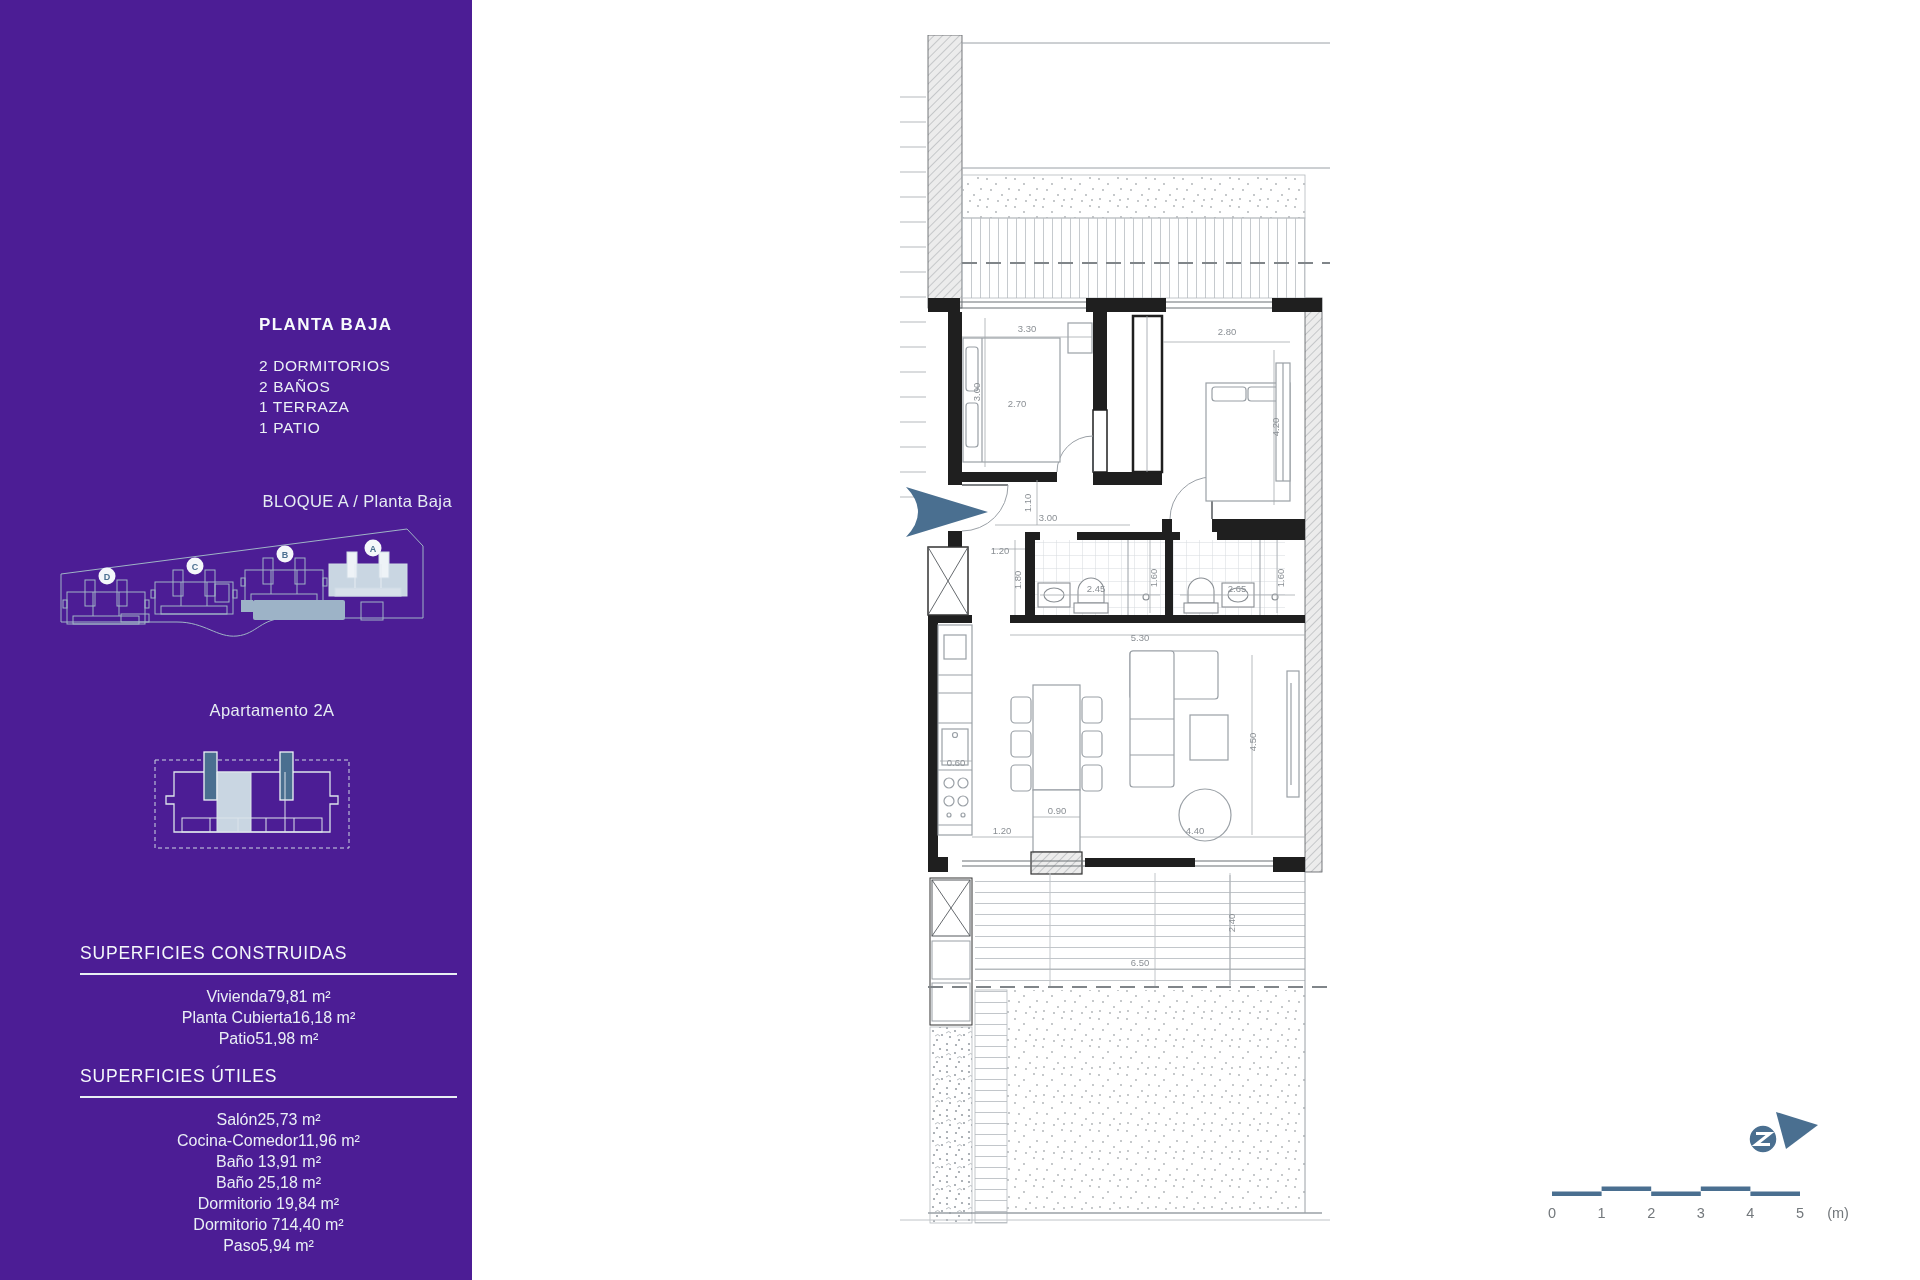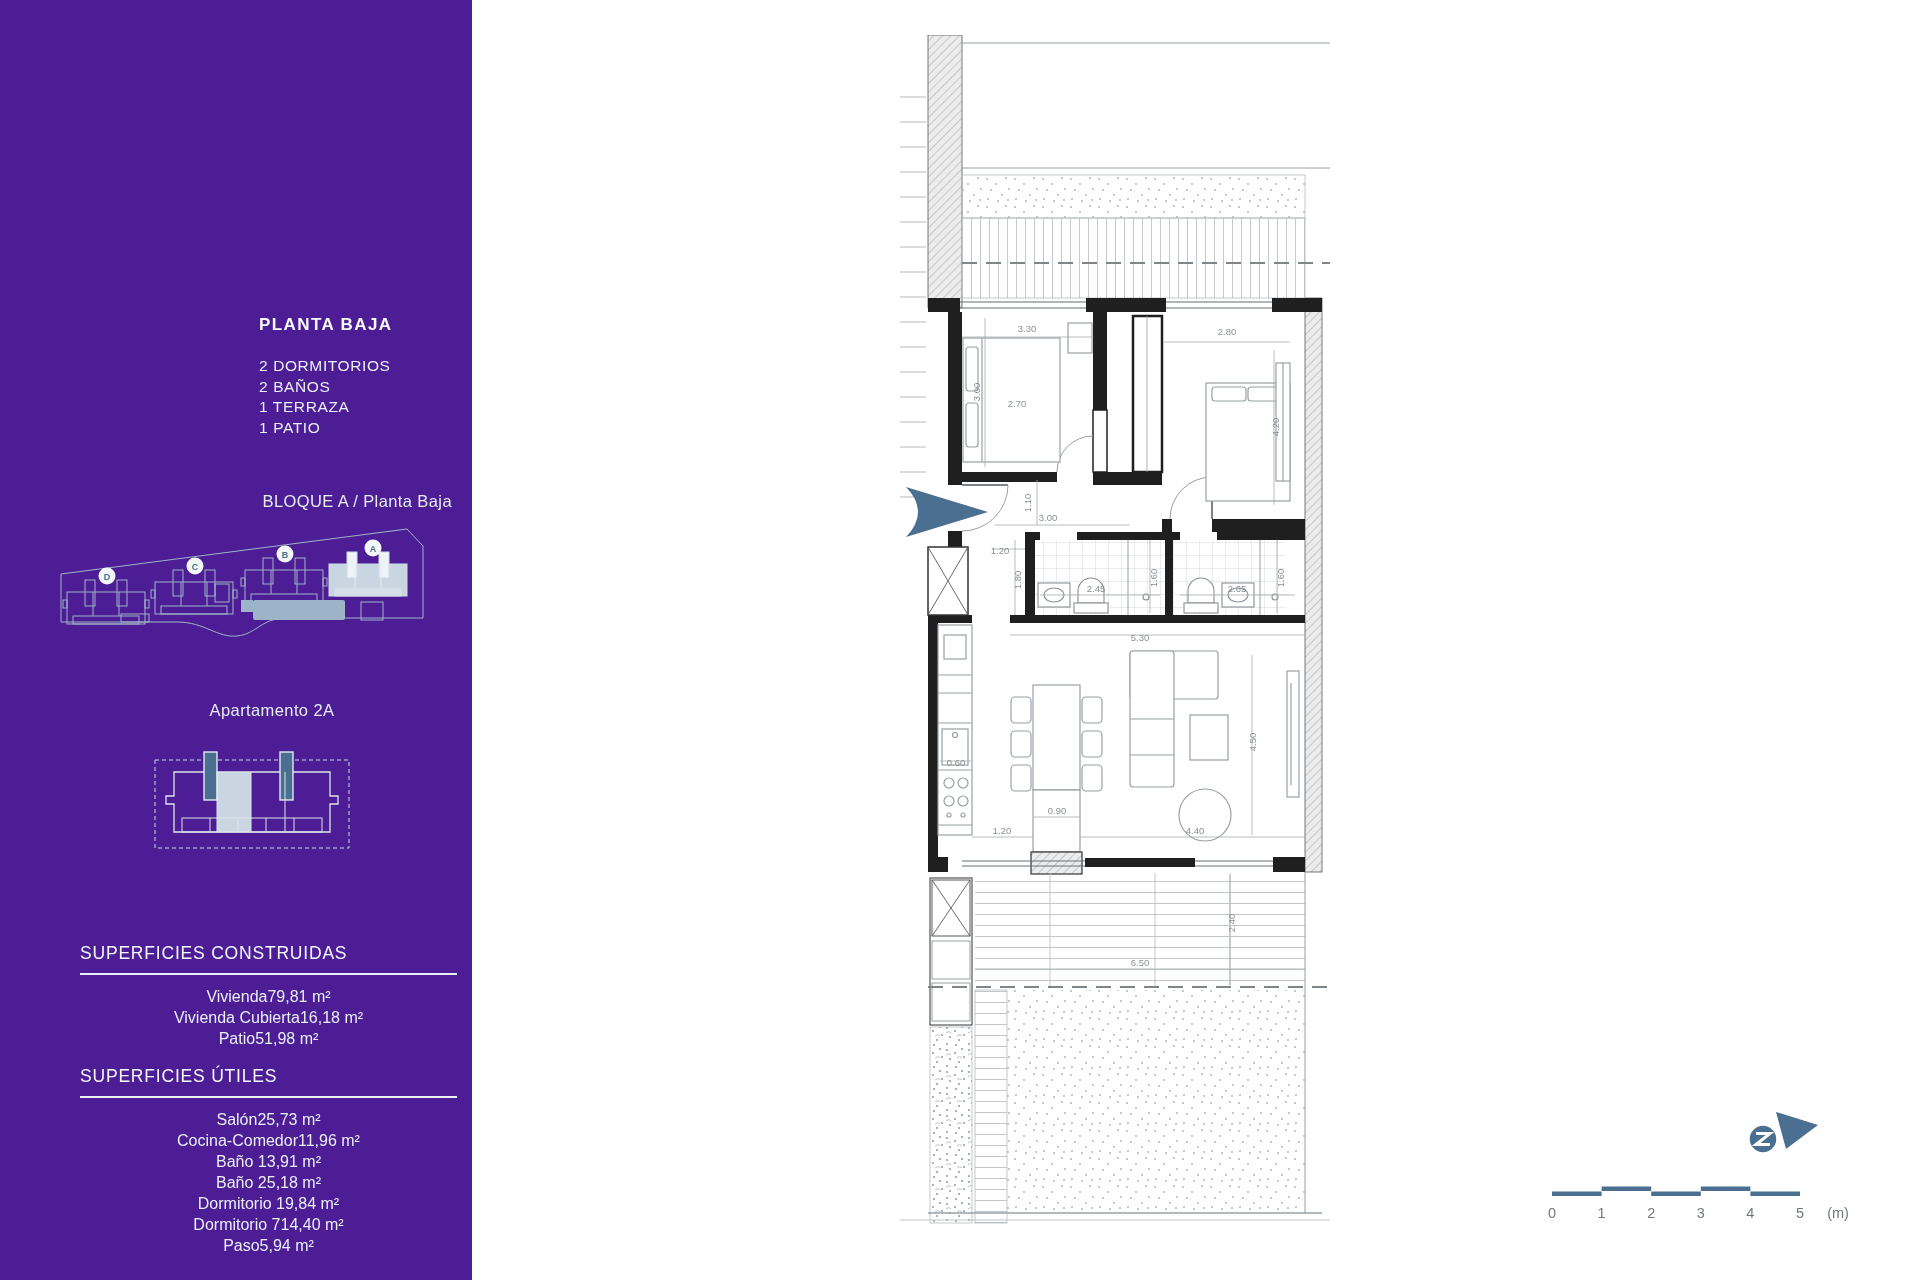--- a/index.html
+++ b/index.html
@@ -140,21 +140,21 @@
   </svg>
 
   <div class="sb-table t-built">
     <div class="sb-heading">SUPERFICIES CONSTRUIDAS</div>
     <div class="sb-rows">
       <div class="sb-row">
           <span>Vivienda</span>
           <span>79,81 m²</span>
         </div>
       <div class="sb-row">
-          <span>Vivienda Cubierta</span>
+          <span>Planta Cubierta</span>
           <span>16,18 m²</span>
         </div>
       <div class="sb-row">
           <span>Patio</span>
           <span>51,98 m²</span>
         </div>
     </div>
   </div>
 
   <div class="sb-table t-usable">

